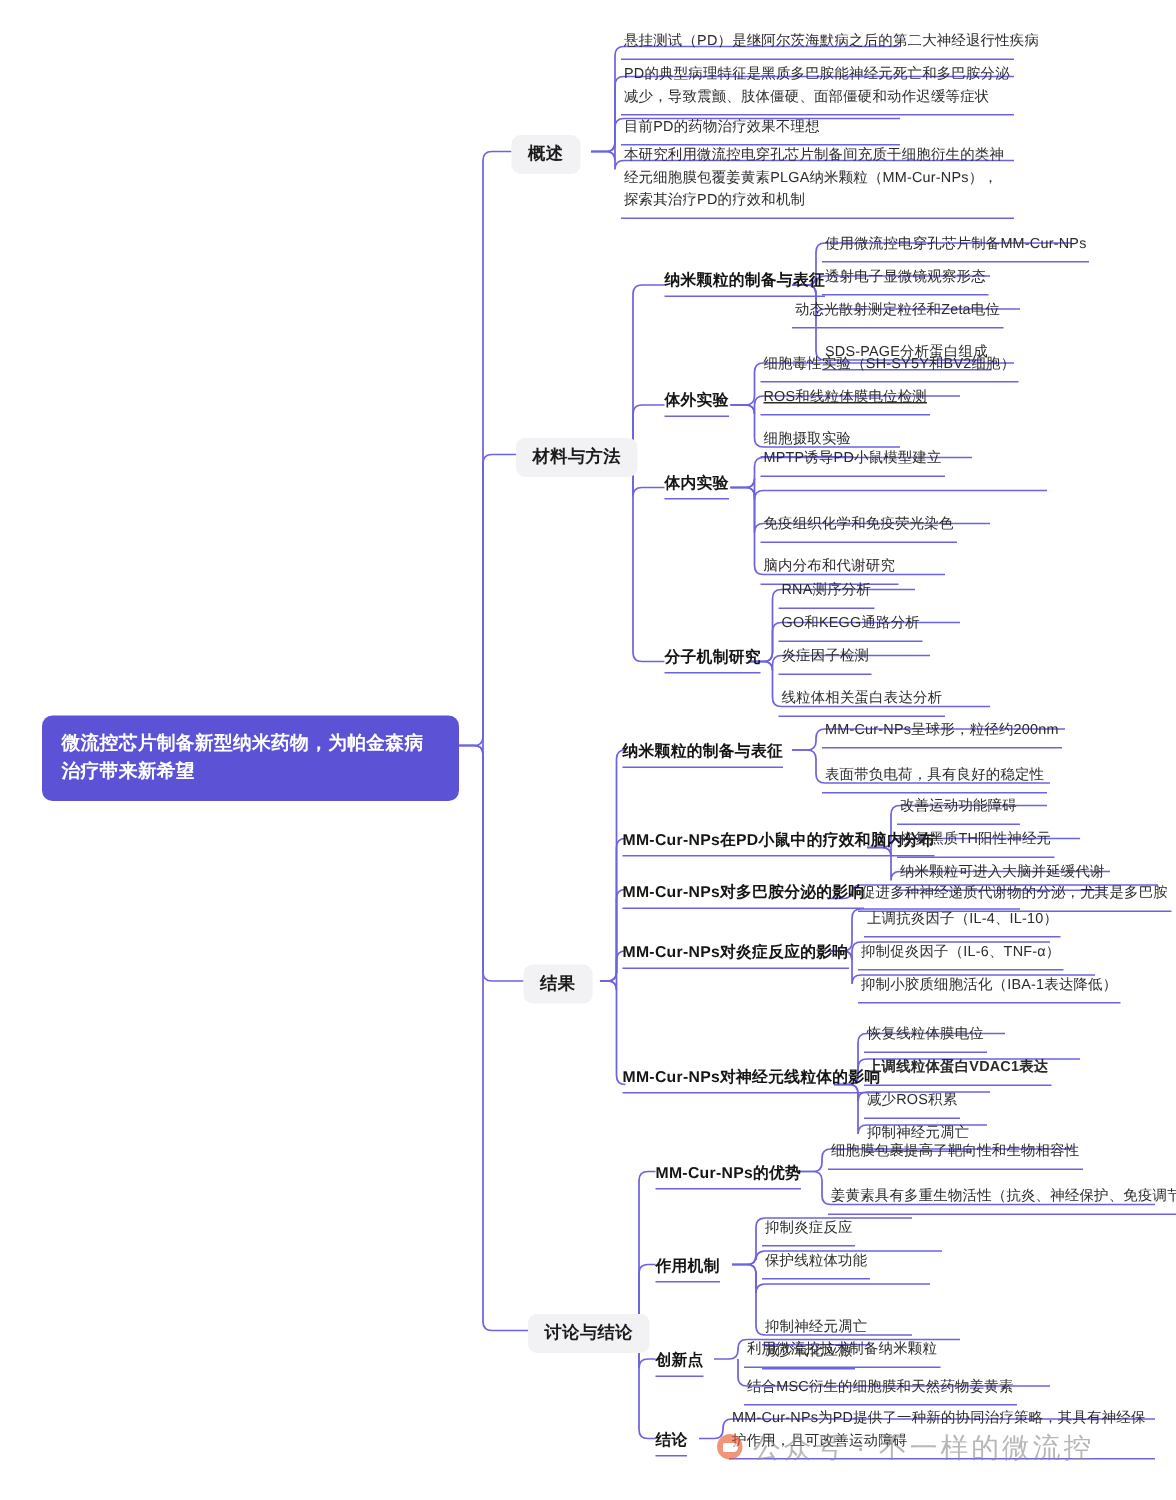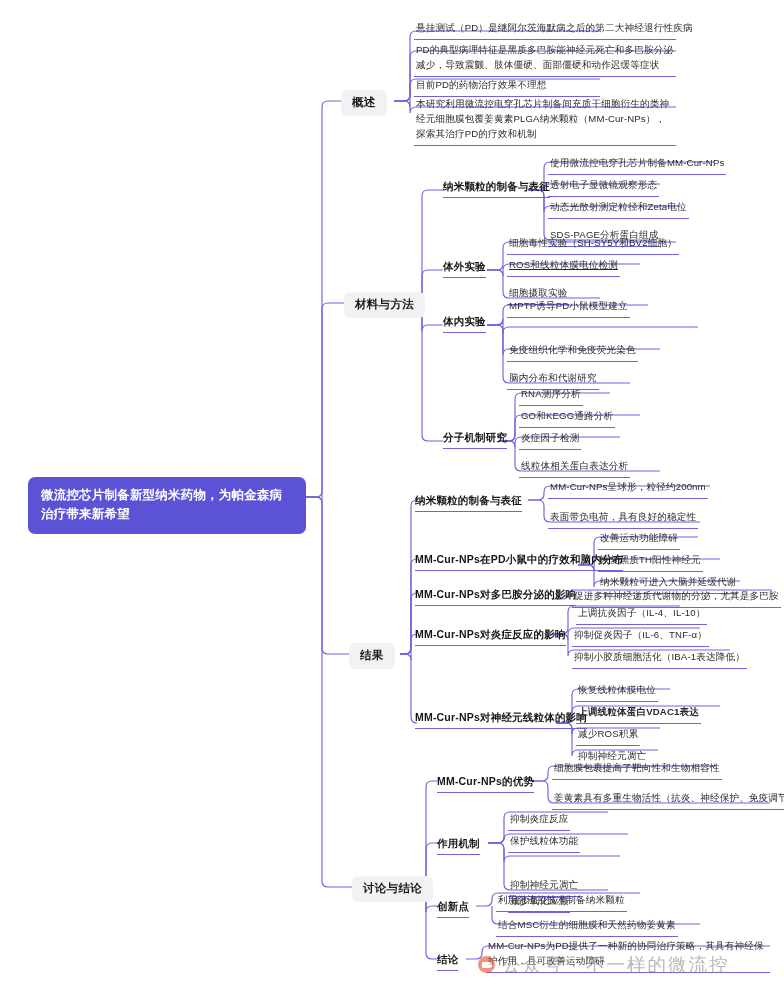--- a/index.html
+++ b/index.html
@@ -213,21 +213,21 @@
   <div class="l1" style="left:352px; top:876px;">讨论与结论</div>
 
   <div class="leaf nowrap ul" style="left:414px; top:20px; width:262px;">悬挂测试（PD）是继阿尔茨海默病之后的第二大神经退行性疾病</div>
   <div class="leaf wrap ul" style="left:414px; top:42px; width:262px;">PD的典型病理特征是黑质多巴胺能神经元死亡和多巴胺分泌减少，导致震颤、肢体僵硬、面部僵硬和动作迟缓等症状</div>
   <div class="leaf wrap ul" style="left:414px; top:96px; width:262px;">本研究利用微流控电穿孔芯片制备间充质干细胞衍生的类神经元细胞膜包覆姜黄素PLGA纳米颗粒（MM-Cur-NPs），探索其治疗PD的疗效和机制</div>
   <div class="leaf nowrap ul" style="left:414px; top:77px; width:186px;">目前PD的药物治疗效果不理想</div>
 
   <div class="l2 ul" style="left:443px; top:180px;">纳米颗粒的制备与表征</div>
   <div class="leaf nowrap ul" style="left:548px; top:155px;">使用微流控电穿孔芯片制备MM-Cur-NPs</div>
   <div class="leaf nowrap ul" style="left:548px; top:177px;">透射电子显微镜观察形态</div>
-  <div class="leaf nowrap ul" style="left:548px; top:199px;">动态光散射测定粒径和Zeta电位</div>
+  <div class="leaf nowrap ul" style="left:528px; top:199px;">动态光散射测定粒径和Zeta电位</div>
   <div class="leaf nowrap ul" style="left:548px; top:227px;">SDS-PAGE分析蛋白组成</div>
 
   <div class="l2 ul" style="left:443px; top:260px;">体外实验</div>
   <div class="leaf nowrap ul" style="left:507px; top:235px;">细胞毒性实验（SH-SY5Y和BV2细胞）</div>
   <div class="leaf nowrap ul" style="left:507px; top:257px;text-decoration:underline;">ROS和线粒体膜电位检测</div>
   <div class="leaf nowrap ul" style="left:507px; top:285px;">细胞摄取实验</div>
 
   <div class="l2 ul" style="left:443px; top:315px;">体内实验</div>
   <div class="leaf nowrap ul" style="left:507px; top:298px;">MPTP诱导PD小鼠模型建立</div>
   <div class="leaf nowrap ul" style="left:507px; top:342px;">免疫组织化学和免疫荧光染色</div>

